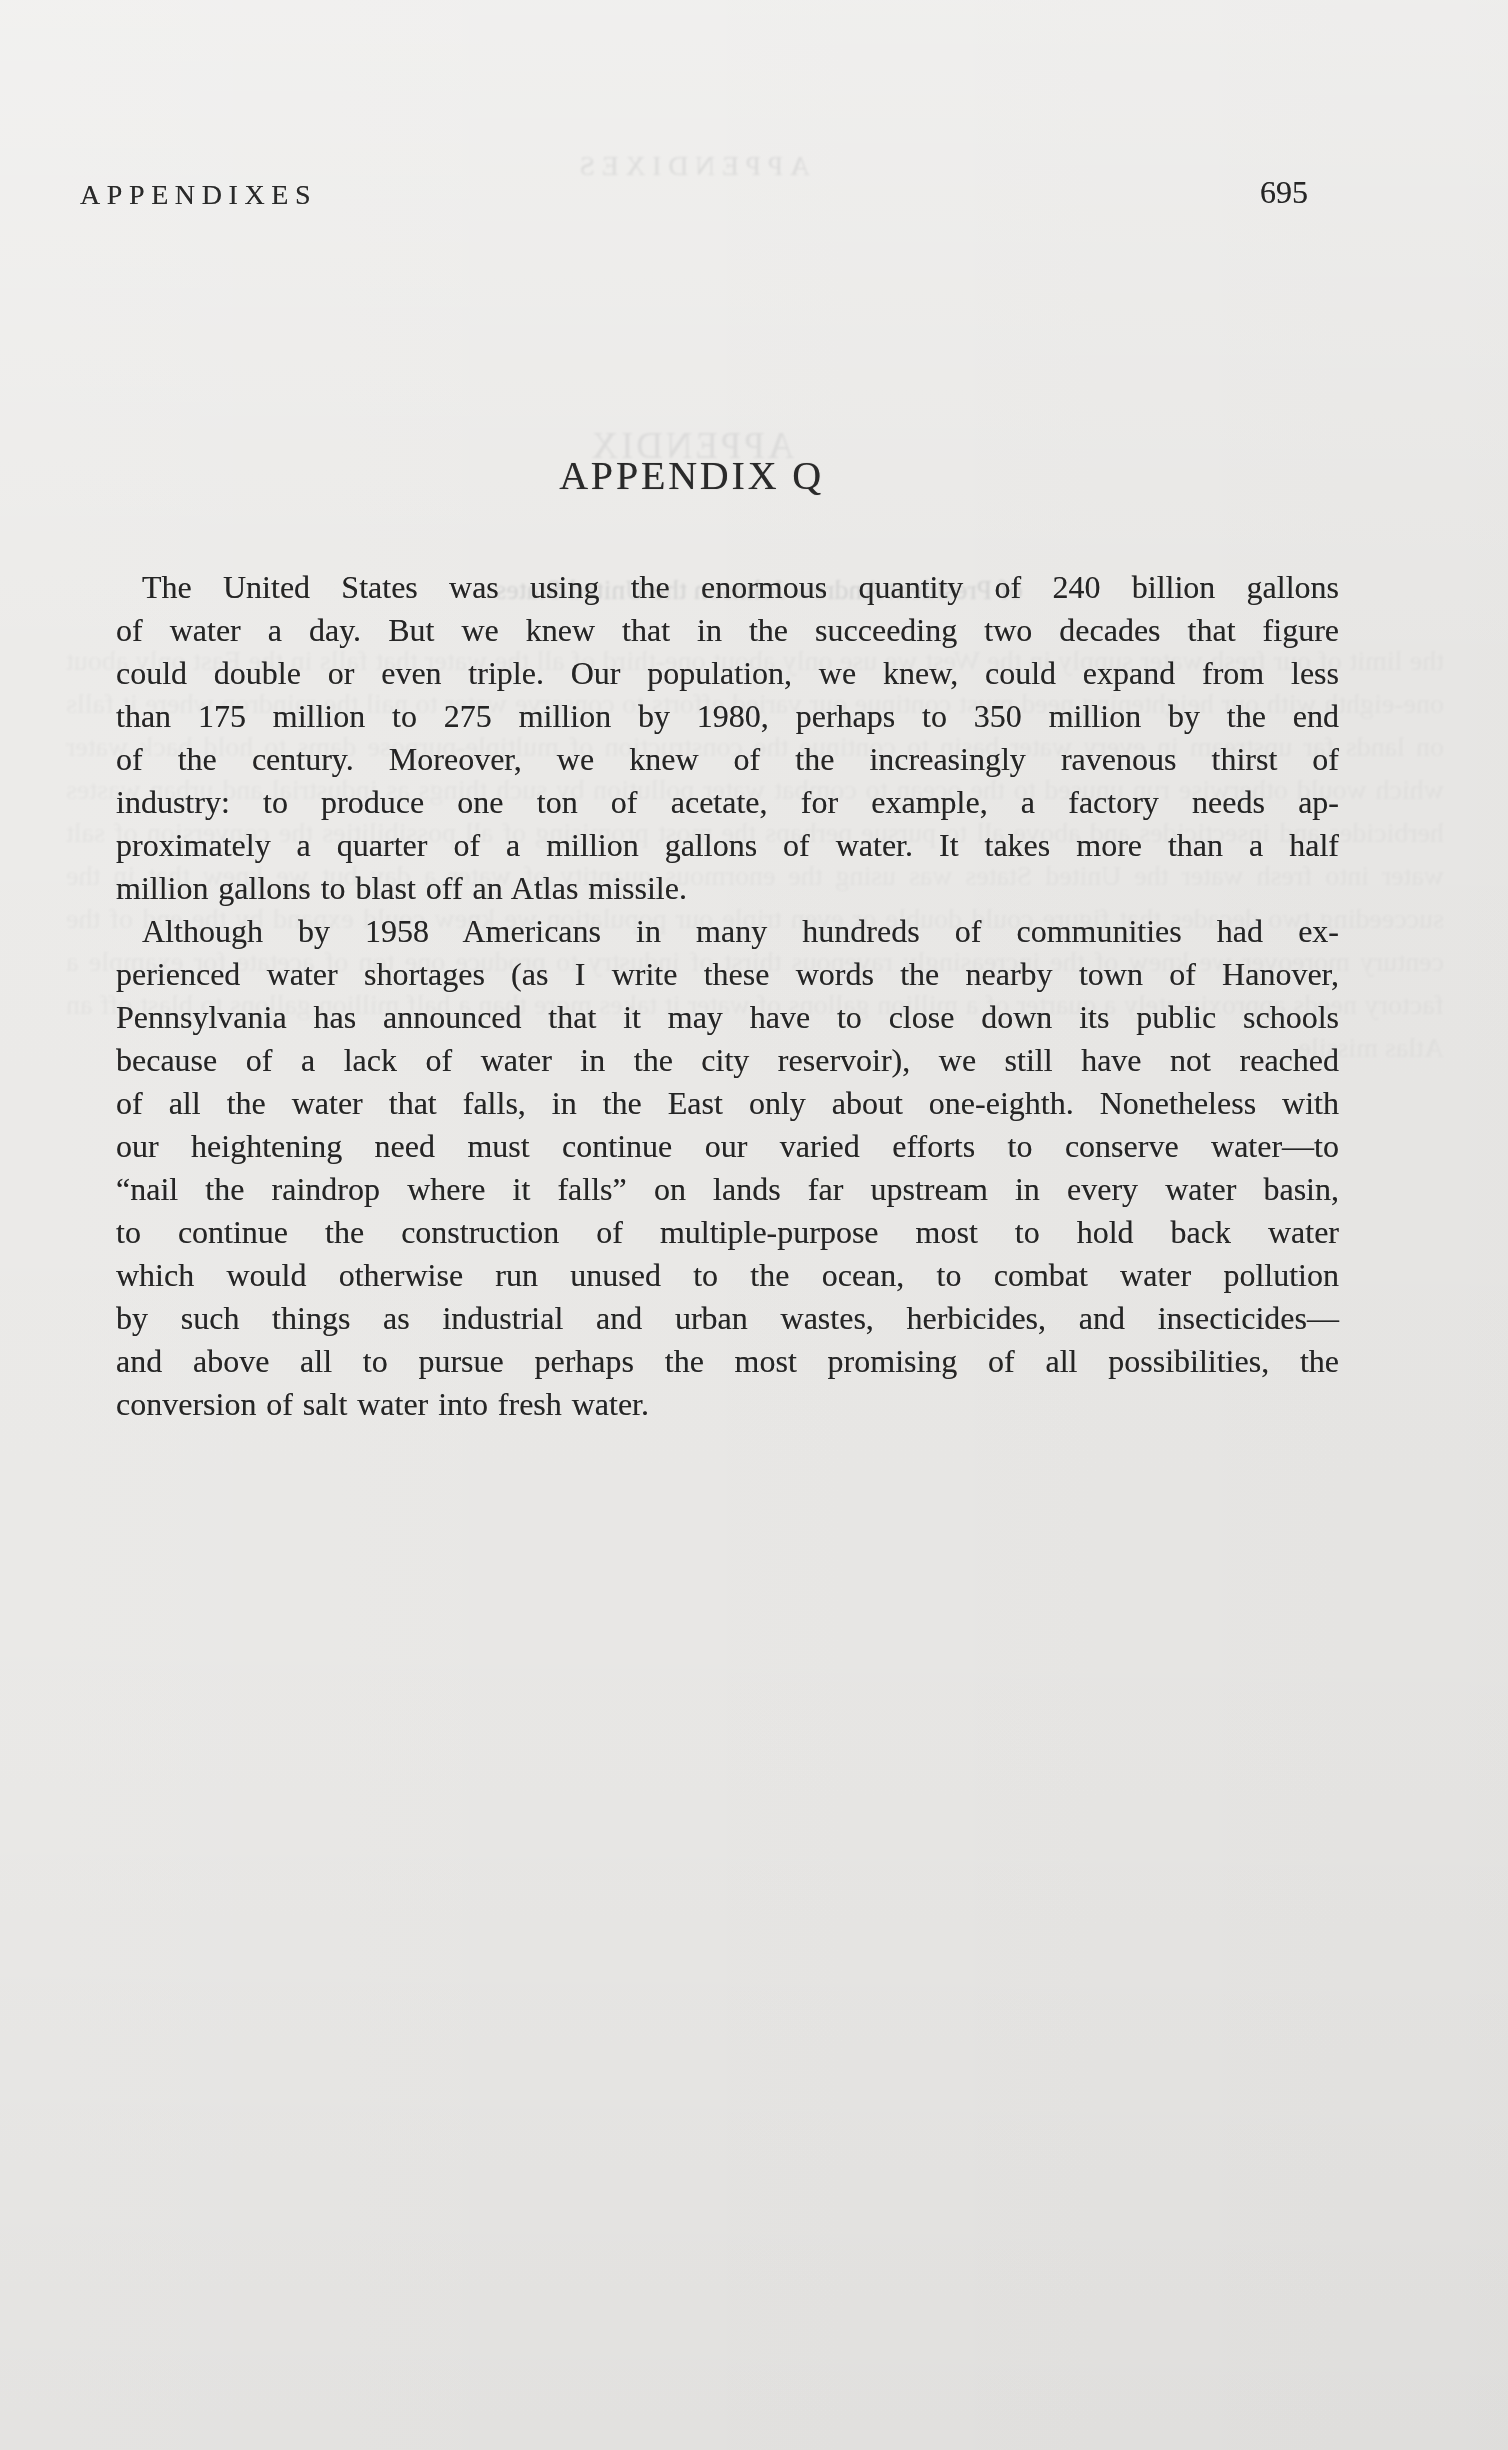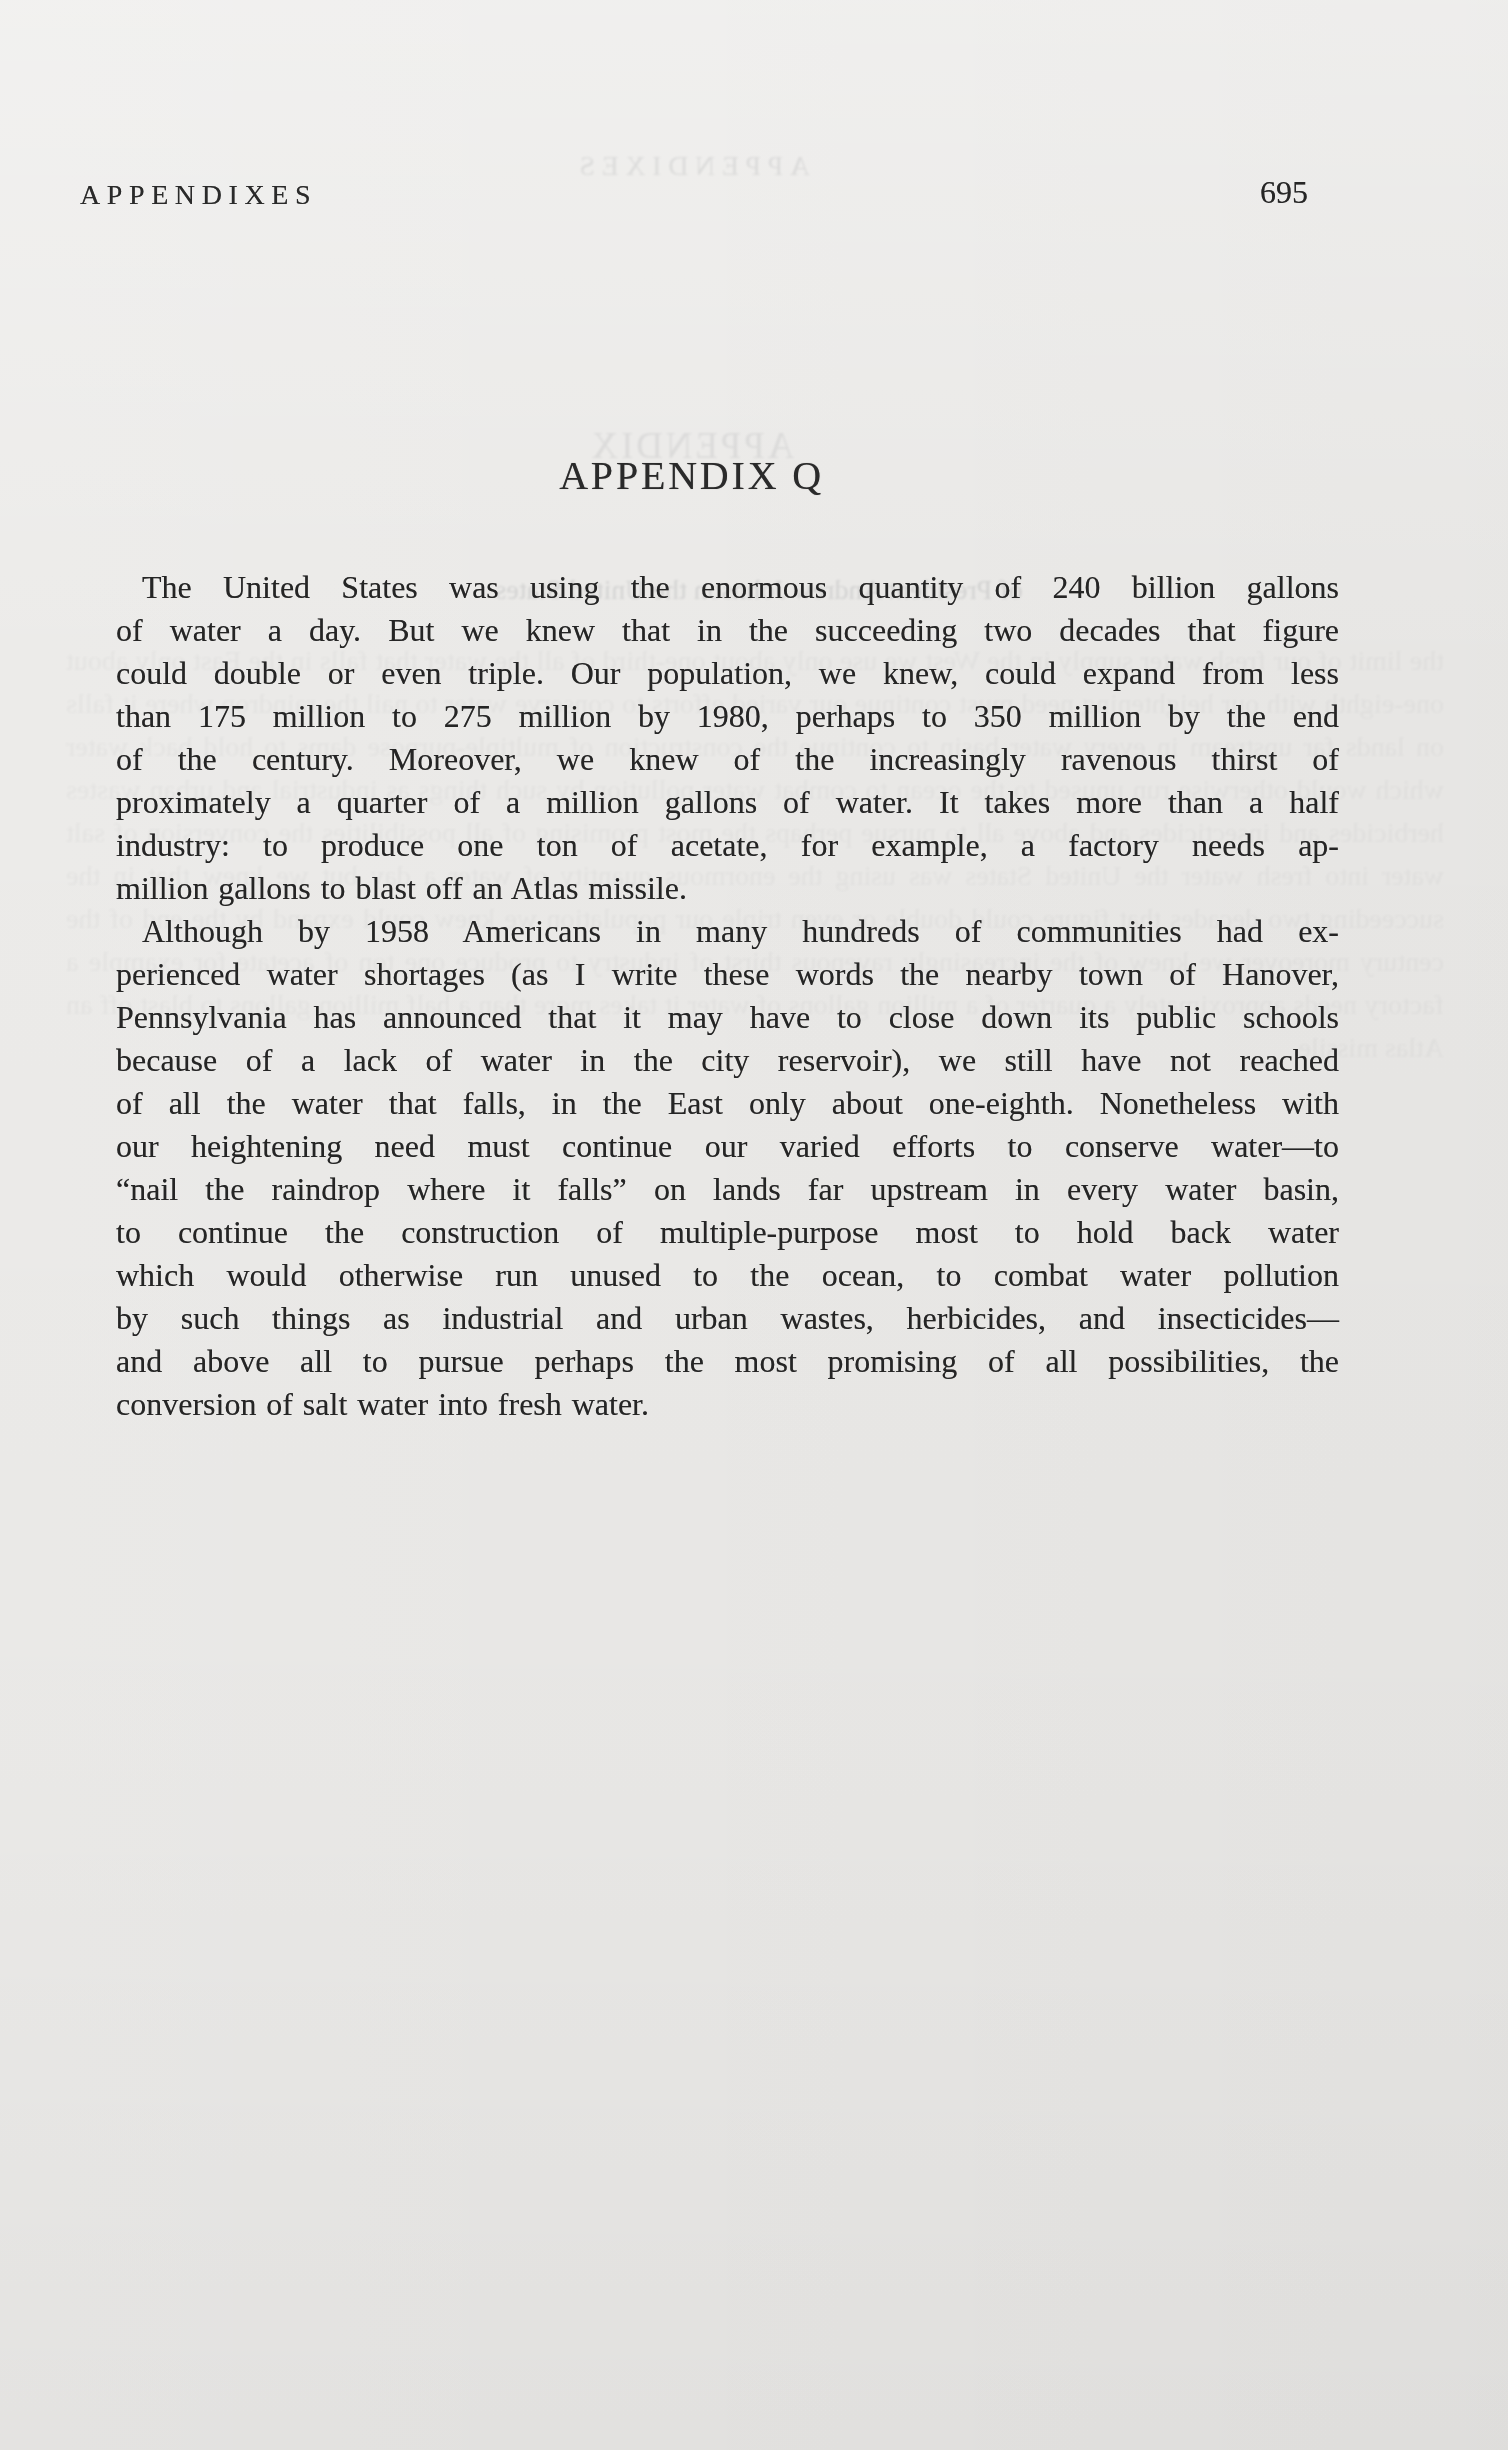--- a/index.html
+++ b/index.html
@@ -128,22 +128,22 @@
 
   <div class="section-title">APPENDIX Q</div>
 
   <div class="body-text">
       <div class="paragraph">
         <div class="line indent">The United States was using the enormous quantity of 240 billion gallons</div>
         <div class="line">of water a day. But we knew that in the succeeding two decades that figure</div>
         <div class="line">could double or even triple. Our population, we knew, could expand from less</div>
         <div class="line">than 175 million to 275 million by 1980, perhaps to 350 million by the end</div>
         <div class="line">of the century. Moreover, we knew of the increasingly ravenous thirst of</div>
+        <div class="line">industry: to produce one ton of acetate, for example, a factory needs ap-</div>
         <div class="line">proximately a quarter of a million gallons of water. It takes more than a half</div>
-        <div class="line">industry: to produce one ton of acetate, for example, a factory needs ap-</div>
         <div class="line last">million gallons to blast off an Atlas missile.</div>
       </div>
       <div class="paragraph">
         <div class="line indent">Although by 1958 Americans in many hundreds of communities had ex-</div>
         <div class="line">perienced water shortages (as I write these words the nearby town of Hanover,</div>
         <div class="line">Pennsylvania has announced that it may have to close down its public schools</div>
         <div class="line">because of a lack of water in the city reservoir), we still have not reached</div>
         <div class="line">of all the water that falls, in the East only about one-eighth. Nonetheless with</div>
         <div class="line">our heightening need must continue our varied efforts to conserve water—to</div>
         <div class="line">“nail the raindrop where it falls” on lands far upstream in every water basin,</div>

